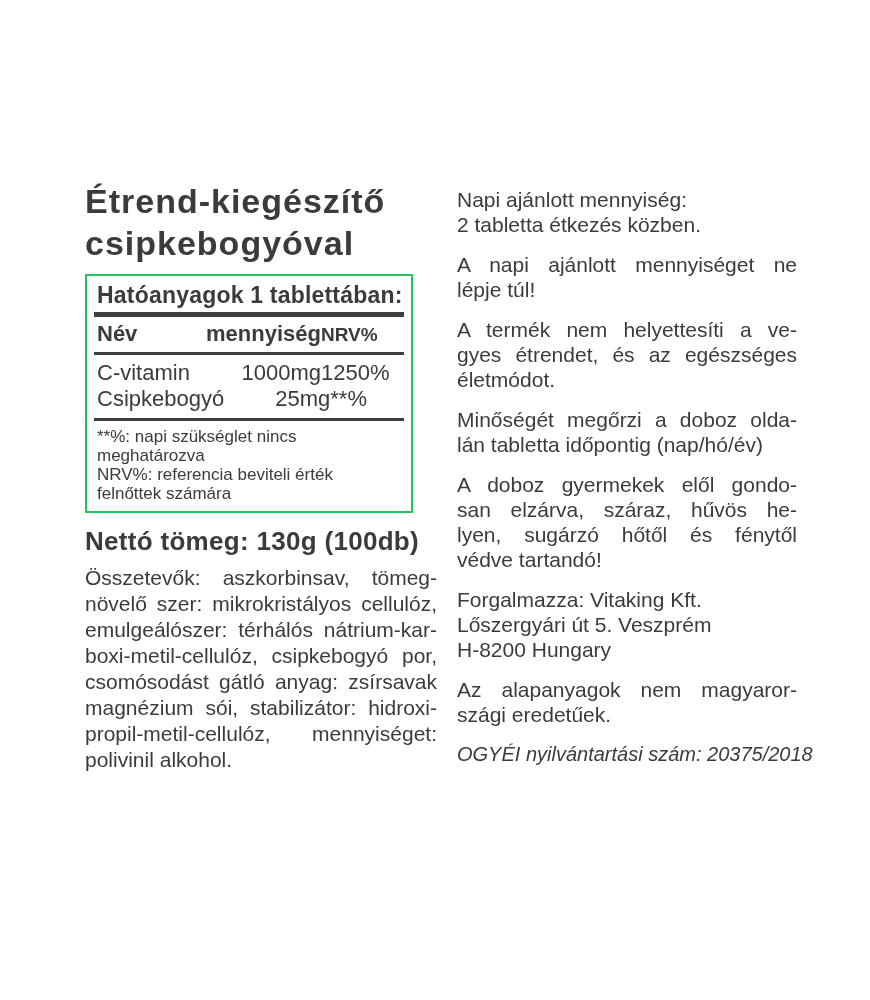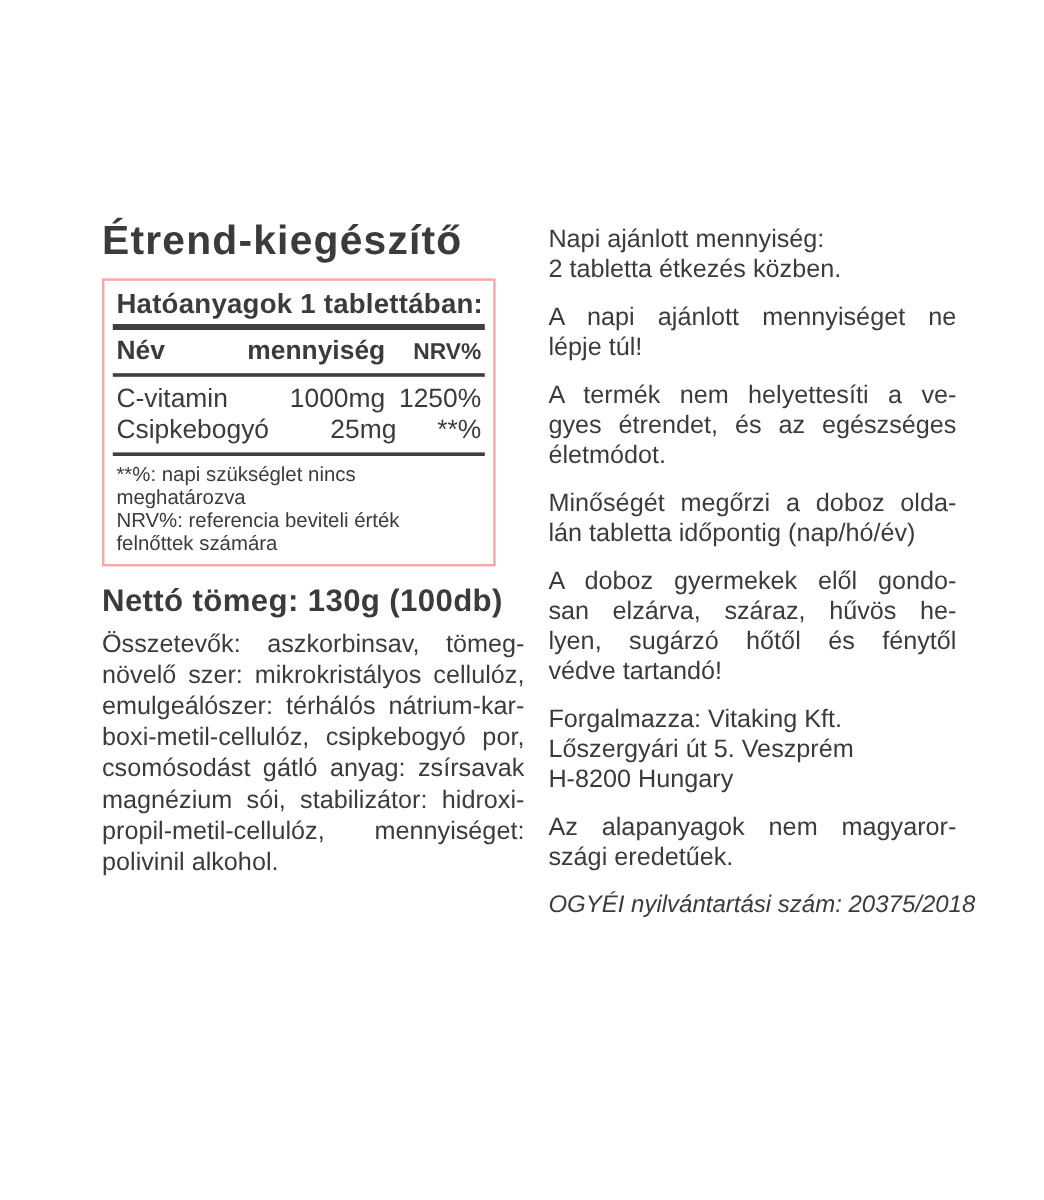--- a/index.html
+++ b/index.html
@@ -33,21 +33,21 @@
     font-size: 34px;
     font-weight: 700;
     line-height: 42px;
     letter-spacing: 1px;
     white-space: nowrap;
   }
   
   .facts {
     width: 328px;
     box-sizing: border-box;
-    border: 2px solid #fca5a5;
+    border: 2px solid #22c55e;
     margin-top: 10px;
   }
   .facts-header {
     font-size: 23px;
     font-weight: 700;
     letter-spacing: 0.2px;
     padding: 6px 10px 4px 10px;
     line-height: 26px;
     white-space: nowrap;
   }
@@ -60,21 +60,21 @@
   .cols-row {
     display: flex;
     align-items: baseline;
     padding: 5px 10px 5px 10px;
     font-weight: 700;
     font-size: 22px;
     line-height: 24px;
   }
   .c-name { flex: 1; text-align: left; }
   .c-amount { width: 120px; text-align: right; }
-  .c-nrv { width: 80px; text-align: right; }
+  .c-nrv { width: 80px; }
   .cols-row .c-nrv { font-size: 19px; }
   .data-rows { padding: 5px 10px 6px 10px; font-size: 22px; }
   .data-row { display: flex; line-height: 26px; }
   .notes {
     padding: 6px 10px 8px 10px;
     font-size: 17px;
     line-height: 19px;
   }
   .netto {
     font-size: 26px;
@@ -103,20 +103,21 @@
 </style>
 </head>
 <body>
 
 <div>
 
   <div class="col-left">
 
     <div class="title">
       <div>Étrend-kiegészítő</div>
+      <div>csipkebogyóval</div>
     </div>
 
     <div class="facts">
       <div class="facts-header">Hatóanyagok 1 tablettában:</div>
       <div class="rule"></div>
       <div class="cols-row">
         <span class="c-name">Név</span>
         <span class="c-amount">mennyiség</span>
         <span class="c-nrv">NRV%</span>
       </div>

